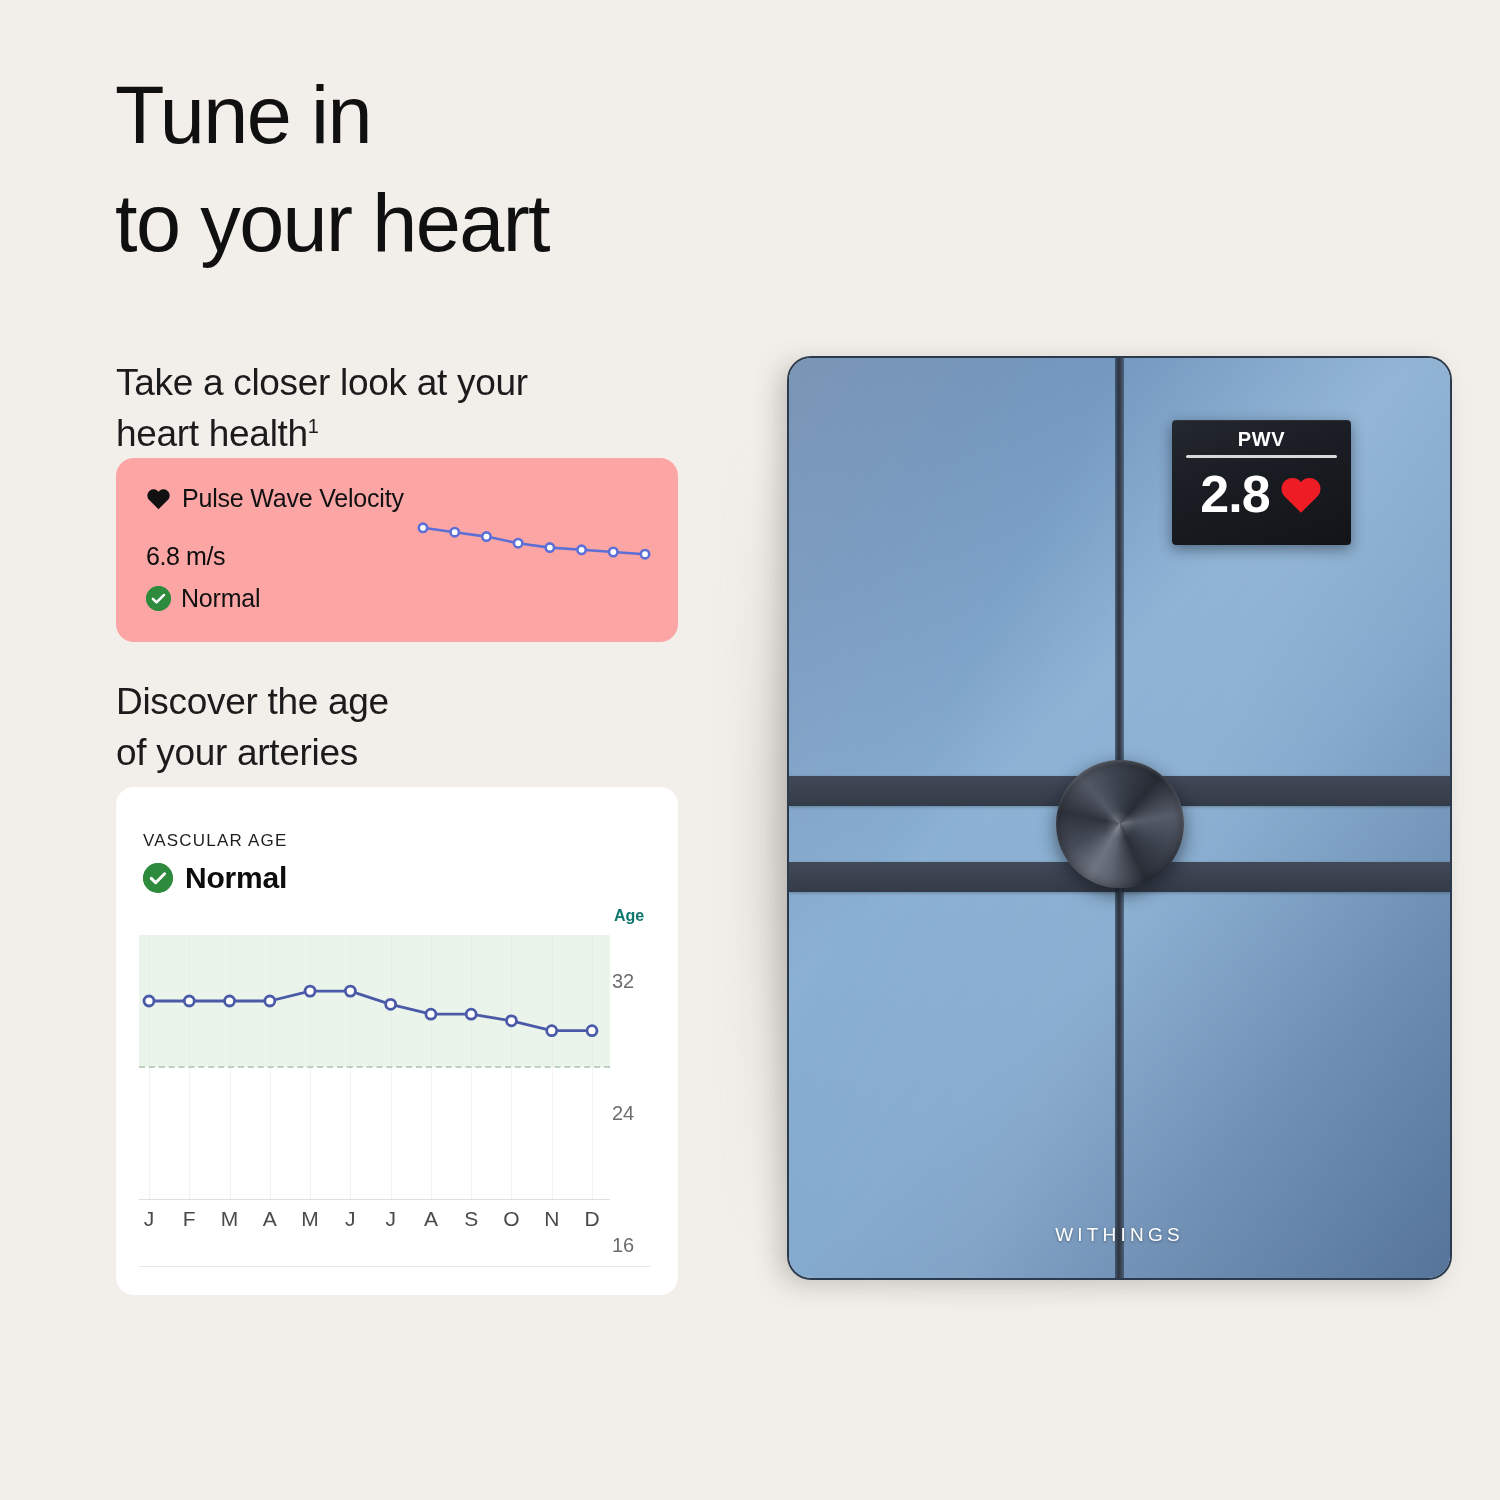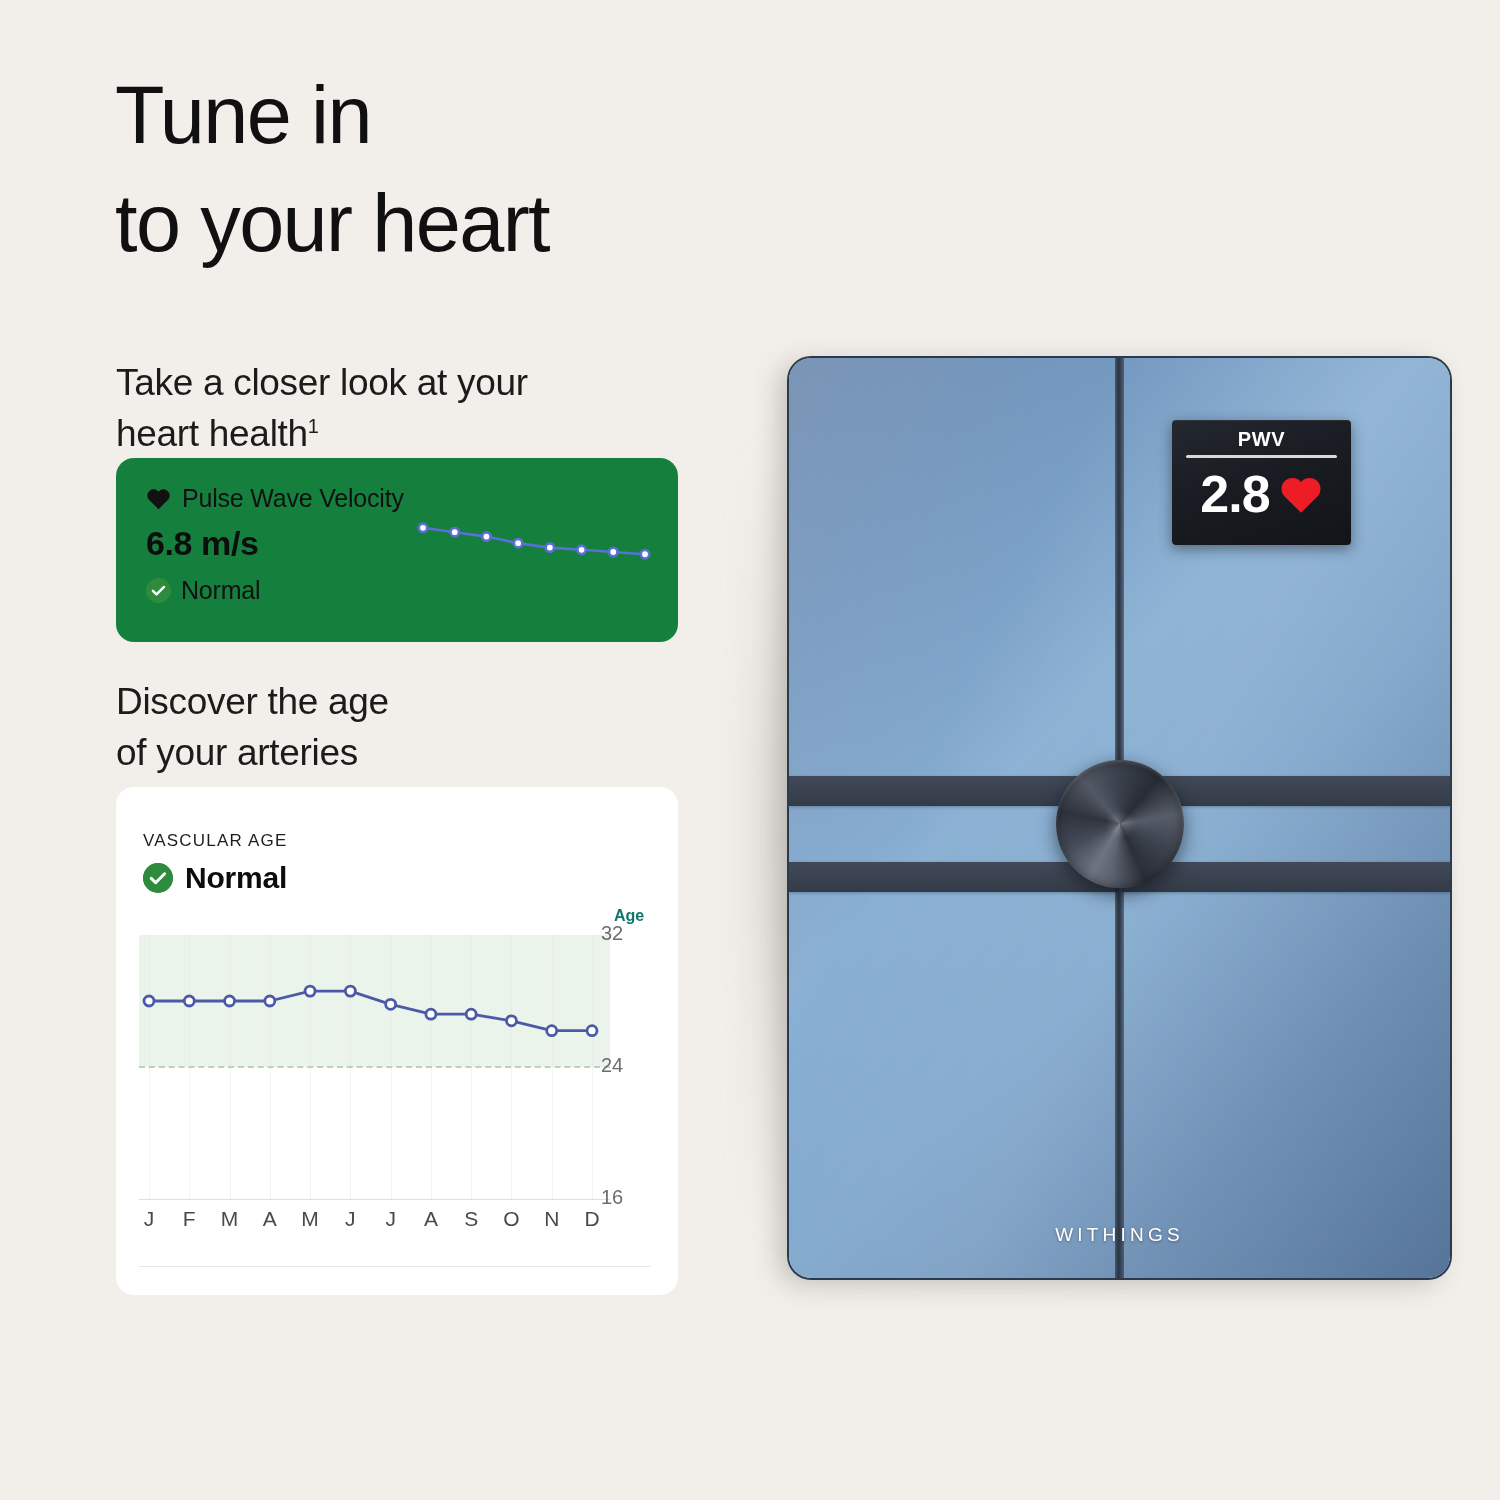--- a/index.html
+++ b/index.html
@@ -48,37 +48,37 @@
     color: #1b1b1b;
     letter-spacing: -0.3px;
     white-space: pre-line;
   }
 
   
   .card-pwv {
     position: absolute;
     left: 116px; top: 458px;
     width: 562px; height: 184px;
-    background: #15803d;
+    background: #fca5a5;
     border-radius: 18px;
   }
   .pwv-left {
     position: absolute;
     left: 30px; top: 26px;
   }
   .pwv-title-row {
     display: flex; align-items: center; gap: 11px;
   }
   .heart-solid { width: 25px; height: 23px; display: block; }
   .pwv-title {
     font-size: 25px; color: #111; letter-spacing: -0.2px;
   }
   .pwv-value {
-    margin-top: 11px;
-    font-size: 34px; font-weight: bold; color: #0d0d0d;
+    margin-top: 29px;
+    font-size: 25px; font-weight: normal; color: #0d0d0d;
     letter-spacing: -0.4px;
   }
   .status-row {
     display: flex; align-items: center; gap: 10px;
     margin-top: 13px;
   }
   .check-badge {
     width: 25px; height: 25px; border-radius: 50%;
     background: #2e8b3d; display: block;
   }
@@ -114,22 +114,22 @@
     left: 0; top: 120px;
     width: 562px; height: 388px;
   }
   .axis-title {
     position: absolute;
     left: 498px; top: 0px;
     font-size: 16px; font-weight: bold; color: #0f766e;
   }
   .ytick {
     position: absolute;
-    left: 485px;
-    font-size: 20px; color: #6d6d6d;
+    left: 496px;
+    font-size: 20px; color: #6d6d6d; margin-top: 48px;
   }
   .plot {
     position: absolute;
     left: 23px; top: 28px;
     width: 471px; height: 298px;
   }
   .green-band {
     position: absolute;
     left: 0; top: 0;
     width: 471px; height: 132px;

